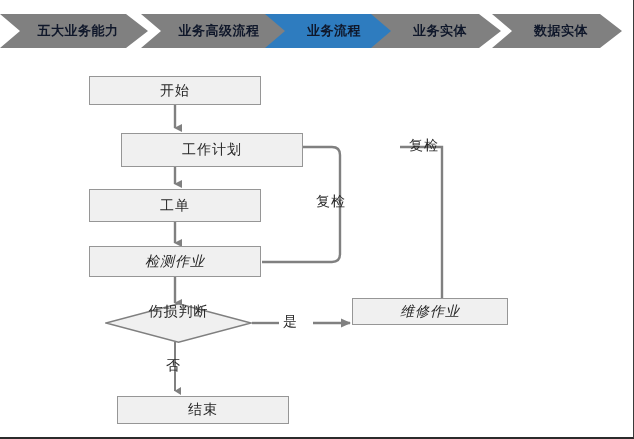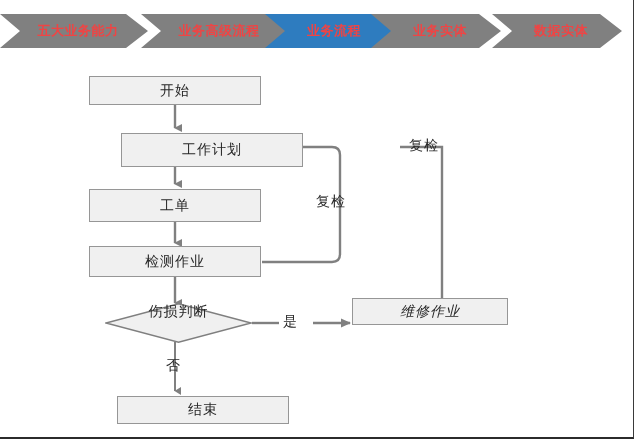--- a/index.html
+++ b/index.html
@@ -36,21 +36,21 @@
     display: flex;
     align-items: center;
     justify-content: center;
     box-sizing: border-box;
   }
   .chev .chev-label {
     position: relative;
     z-index: 3;
     font-size: 13px;
     font-weight: bold;
-    color: #ef4444;
+    color: #0f172a;
     letter-spacing: 0.5px;
     white-space: nowrap;
     padding-left: 8px;
   }
 
   
   .fbox {
     position: absolute;
     background: #F0F0F0;
     border: 1px solid #969696;
@@ -185,21 +185,21 @@
   </div>
 
   <div class="fbox" style="left:89px; top:133px; width:182px; height:34px;margin-left:32px;">
     <span>工作计划</span>
   </div>
 
   <div class="fbox" style="left:89px; top:189px; width:172px; height:33px;">
     <span>工单</span>
   </div>
 
-  <div class="fbox" style="left:89px; top:246px; width:172px; height:31px;">
+  <div class="fbox" style="left:89px; top:246px; width:172px; height:31px;font-style:italic;">
     <span>检测作业</span>
   </div>
 
   <div class="diamond-wrap" style="left:105px; top:303px; width:147px; height:40px;">
     <svg width="147" height="40">
       <polygon points="73.5,0.8 146,20 73.5,39.2 1,20" fill="#F0F0F0" stroke="#7f7f7f" stroke-width="1.4"></polygon>
     </svg>
     <span class="dlabel">伤损判断</span>
   </div>
 

